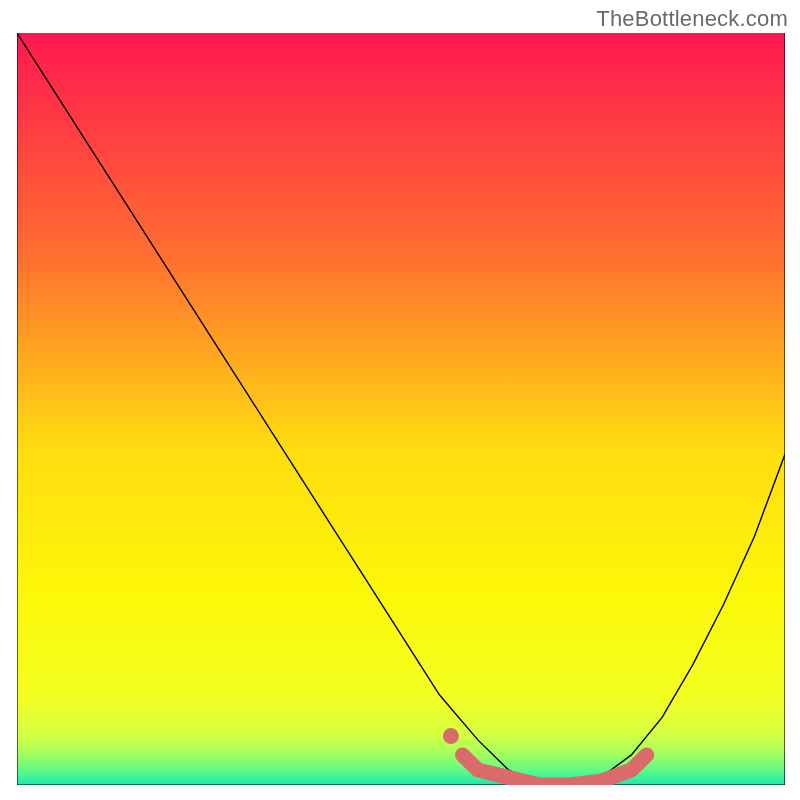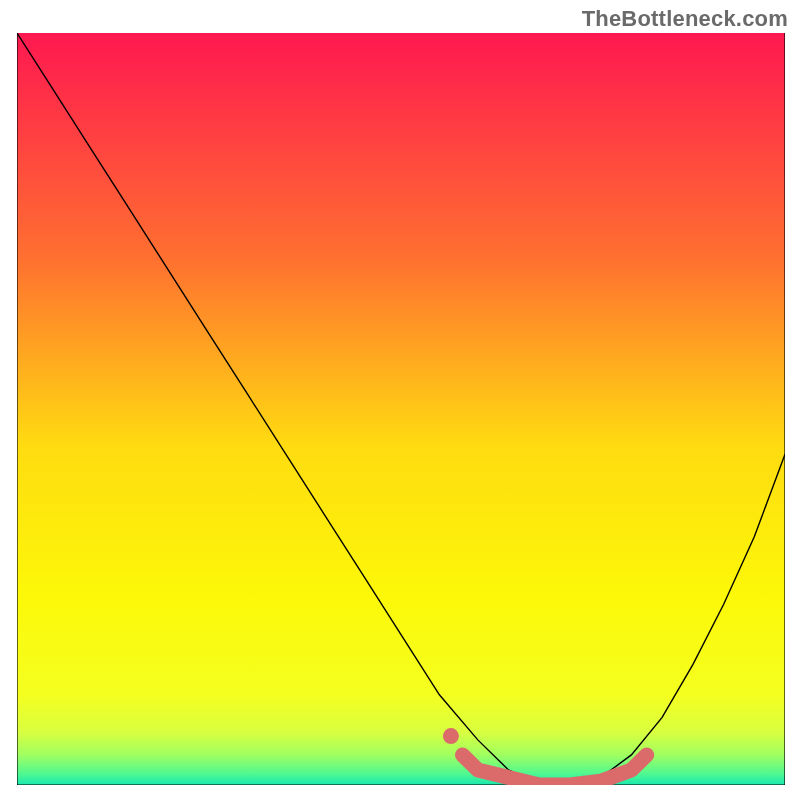--- a/index.html
+++ b/index.html
@@ -3,21 +3,21 @@
 <meta charset="utf-8">
 <style>
   * { margin: 0; padding: 0; box-sizing: border-box; }
   body { width: 800px; height: 800px; background: #ffffff; font-family: Arial, Helvetica, sans-serif; position: relative; }
   .watermark {
     position: absolute;
     top: 6px;
     right: 12px;
     font-size: 22px;
     color: #6a6a6a;
-    font-weight: 700;
+    font-weight: 400;
     letter-spacing: 0.2px;
     z-index: 10;
   }
   .plot-area {
     position: absolute;
     top: 33px;
     left: 17px;
     width: 768px;
     height: 752px;
     box-sizing: border-box;

